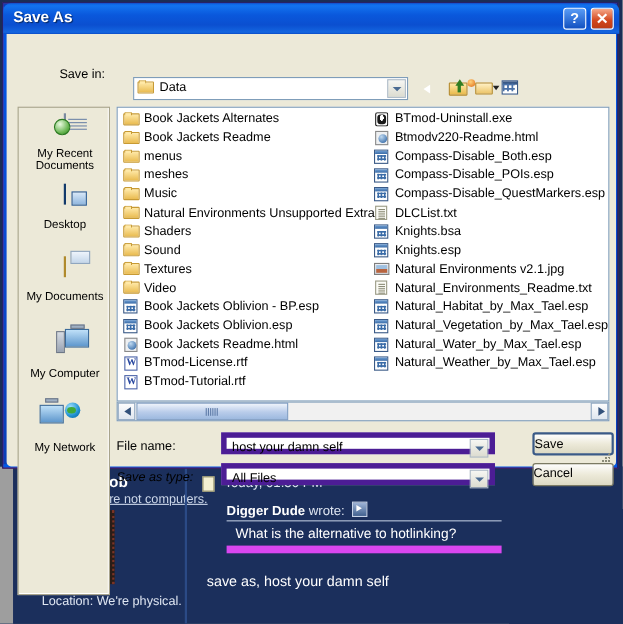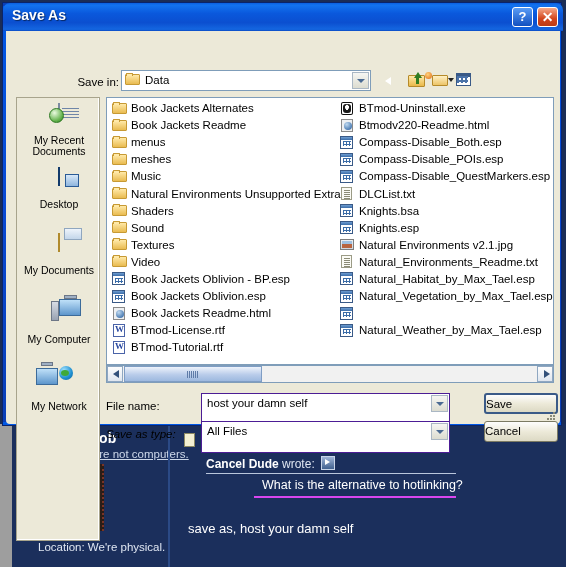--- a/index.html
+++ b/index.html
@@ -78,21 +78,21 @@
     display:inline-block;width:12px;height:12px;vertical-align:-2px;
     background:linear-gradient(180deg,#9fb4d6,#41618f);
     border:1px solid #c8d4e8;position:relative;margin-left:3px;
   }
   .quote-arrow:after{
     content:"";position:absolute;left:3px;top:2px;
     border-left:5px solid #ffffff;border-top:3px solid transparent;border-bottom:3px solid transparent;
   }
   .quote-body{
     font-size:12.5px;color:#ffffff;padding:4px 0 4px 8px;
-    border-bottom:2px solid #d946ef;white-space:nowrap;margin-left:48px;
+    border-bottom:7px solid #d946ef;white-space:nowrap;
   }
   .post-body{
     position:absolute;left:12px;top:97px;
     font-size:13px;color:#ffffff;white-space:nowrap;
   }
 
   
   #dialog{
     position:absolute;left:2px;top:2px;width:560px;height:424px;
     border:1px solid #0a246a;box-sizing:border-box;
@@ -126,21 +126,21 @@
   #btn-close span{ font-size:14px; }
 
   #dlg-body{
     position:absolute;left:3px;top:28px;width:554px;height:393px;
     background:#ece9d8;
     border-bottom-left-radius:4px;border-bottom-right-radius:4px;
   }
 
   
   .lbl{ font-size:11.5px;color:#000; }
-  #savein-label{ position:absolute;left:48px;top:45px;width:65px;text-align:right; }
+  #savein-label{ position:absolute;left:48px;top:31px;width:65px;}
   #savein-combo{
     position:absolute;left:115px;top:39px;width:250px;height:21px;
     background:#ffffff;border:1px solid #7f9db9;box-sizing:border-box;
   }
   #savein-combo .folder-ic{
     position:absolute;left:3px;top:3px;width:15px;height:12px;
   }
   #savein-text{ position:absolute;left:23px;top:3px;font-size:11.5px;color:#000; }
   .combo-arrow{
     position:absolute;right:1px;top:1px;width:17px;height:17px;
@@ -413,22 +413,22 @@
   }
   #sb-thumb:after{
     content:"";position:absolute;left:62px;top:4px;width:1px;height:7px;
     background:#5f7ca8;box-shadow:2px 0 0 #5f7ca8,4px 0 0 #5f7ca8,6px 0 0 #5f7ca8,8px 0 0 #5f7ca8,10px 0 0 #5f7ca8;
   }
 
   
   #fn-label{ position:absolute;left:100px;top:369px; }
   #ft-label{ position:absolute;left:100px;top:397px;font-style:italic; }
   .bcombo{
-    position:absolute;left:195px;width:249px;height:32px;
-    background:#ffffff;border:1px solid #4c1d95;box-sizing:border-box;
+    position:absolute;left:195px;width:249px;height:20px;
+    background:#ffffff;border:5px solid #4c1d95;box-sizing:border-box;
   }
   #fn-combo{ top:362px; }
   #ft-combo{ top:390px; }
   .bcombo .ctext{ position:absolute;left:5px;top:3px;font-size:11.5px;color:#000; }
   .dbtn{
     position:absolute;left:478px;width:74px;height:21px;
     background:linear-gradient(180deg,#fdfdfd,#ece9d8 52%,#dcd9c4);
     border:1px solid #7b7a63;border-radius:3px;box-sizing:border-box;
     font-size:11.5px;color:#000;line-height:19px;cursor:pointer;
   }
@@ -457,21 +457,21 @@
       <div class="avatar-inner"></div>
     </div>
     <div class="location">Location: We're physical.</div>
   </div>
   <div id="forum-divider"></div>
   <div class="post-right">
     <span class="page-icon"></span>
     <div class="post-date">Today, 01:30 PM</div>
     <div class="quote-wrap">
       <div class="quote-head">
-        <b>Cancel Dude</b>
+        <b>Digger Dude</b>
         <span>wrote:</span>
         <span class="quote-arrow"></span>
       </div>
       <div class="quote-body">What is the alternative to hotlinking?</div>
     </div>
     <div class="post-body">save as, host your damn self</div>
   </div>
 </div>
 
 <div id="dialog">
@@ -703,20 +703,21 @@
           <div class="frow">
             <span class="ico">
               <span class="ic-esp"></span>
             </span>
             <span class="fname">Natural_Vegetation_by_Max_Tael.esp</span>
           </div>
           <div class="frow">
             <span class="ico">
               <span class="ic-esp"></span>
             </span>
+            <span class="fname">Natural_Water_by_Max_Tael.esp</span>
           </div>
           <div class="frow">
             <span class="ico">
               <span class="ic-esp"></span>
             </span>
             <span class="fname">Natural_Weather_by_Max_Tael.esp</span>
           </div>
         </div>
     </div>
 

